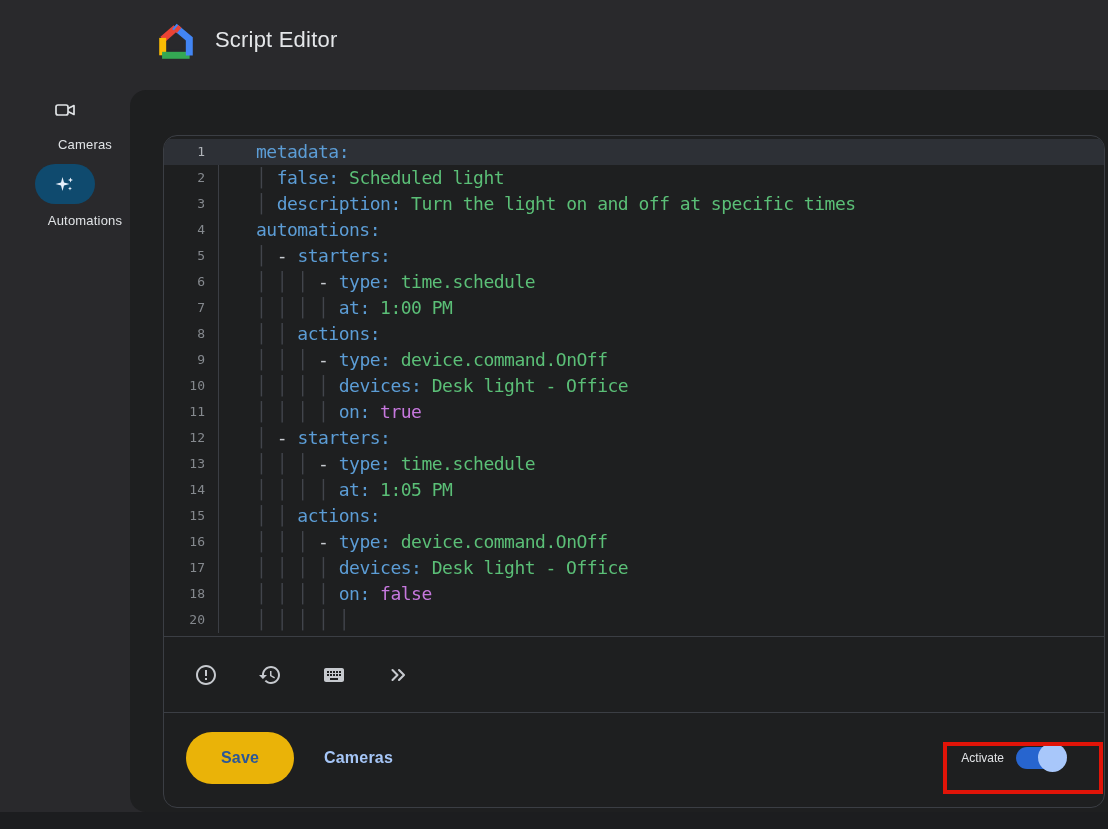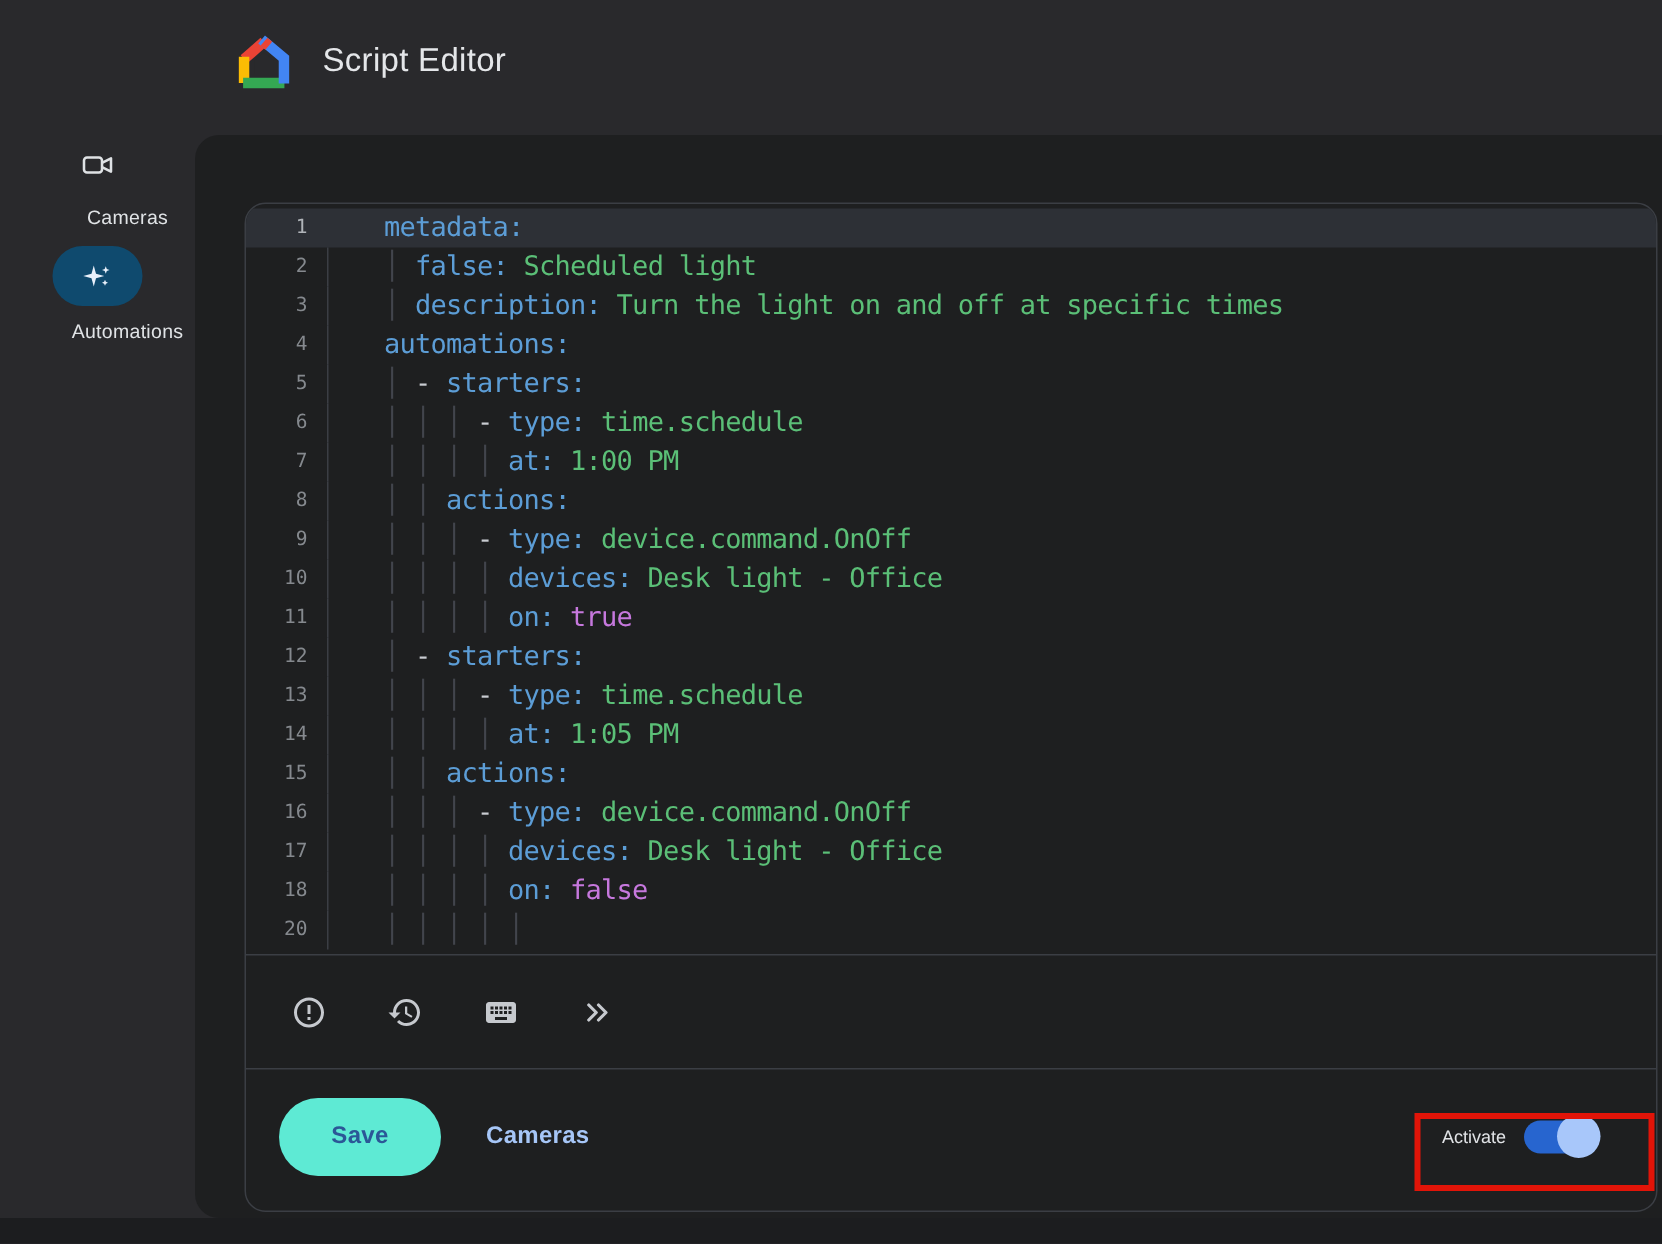--- a/index.html
+++ b/index.html
@@ -49,21 +49,21 @@
 
   
   .toolbar{height:77px;border-top:1px solid #3b3e44;border-bottom:1px solid #3b3e44;
            display:flex;align-items:center;padding-left:30px;gap:40px;box-sizing:border-box;}
   .tool-btn{width:24px;height:24px;background:none;border:none;padding:0;cursor:pointer;
             display:flex;align-items:center;justify-content:center;}
   .tool-btn svg{display:block;}
 
   
   .footer{flex:1;display:flex;align-items:center;padding:0 30px 4px 22px;}
-  .save-btn{width:108px;height:52px;border-radius:26px;border:none;background:#5eead4;
+  .save-btn{width:108px;height:52px;border-radius:26px;border:none;background:#eab308;
             color:#2b5797;font-family:"Liberation Sans",sans-serif;font-size:16px;
             font-weight:700;cursor:pointer;letter-spacing:.2px;}
   .validate-btn{margin-left:12px;background:none;border:none;color:#a6c6f7;
             font-family:"Liberation Sans",sans-serif;font-size:16px;font-weight:700;
             cursor:pointer;padding:10px 18px;letter-spacing:.2px;}
   .activate{margin-left:auto;display:flex;align-items:center;gap:12px;padding-right:14px;}
   .activate-label{font-size:12px;color:#e1e3e6;}
   .switch{position:relative;width:44px;height:22px;border-radius:12px;background:#2765cf;
           cursor:pointer;}
   .knob{position:absolute;right:-7px;top:-4px;width:29px;height:29px;border-radius:50%;

